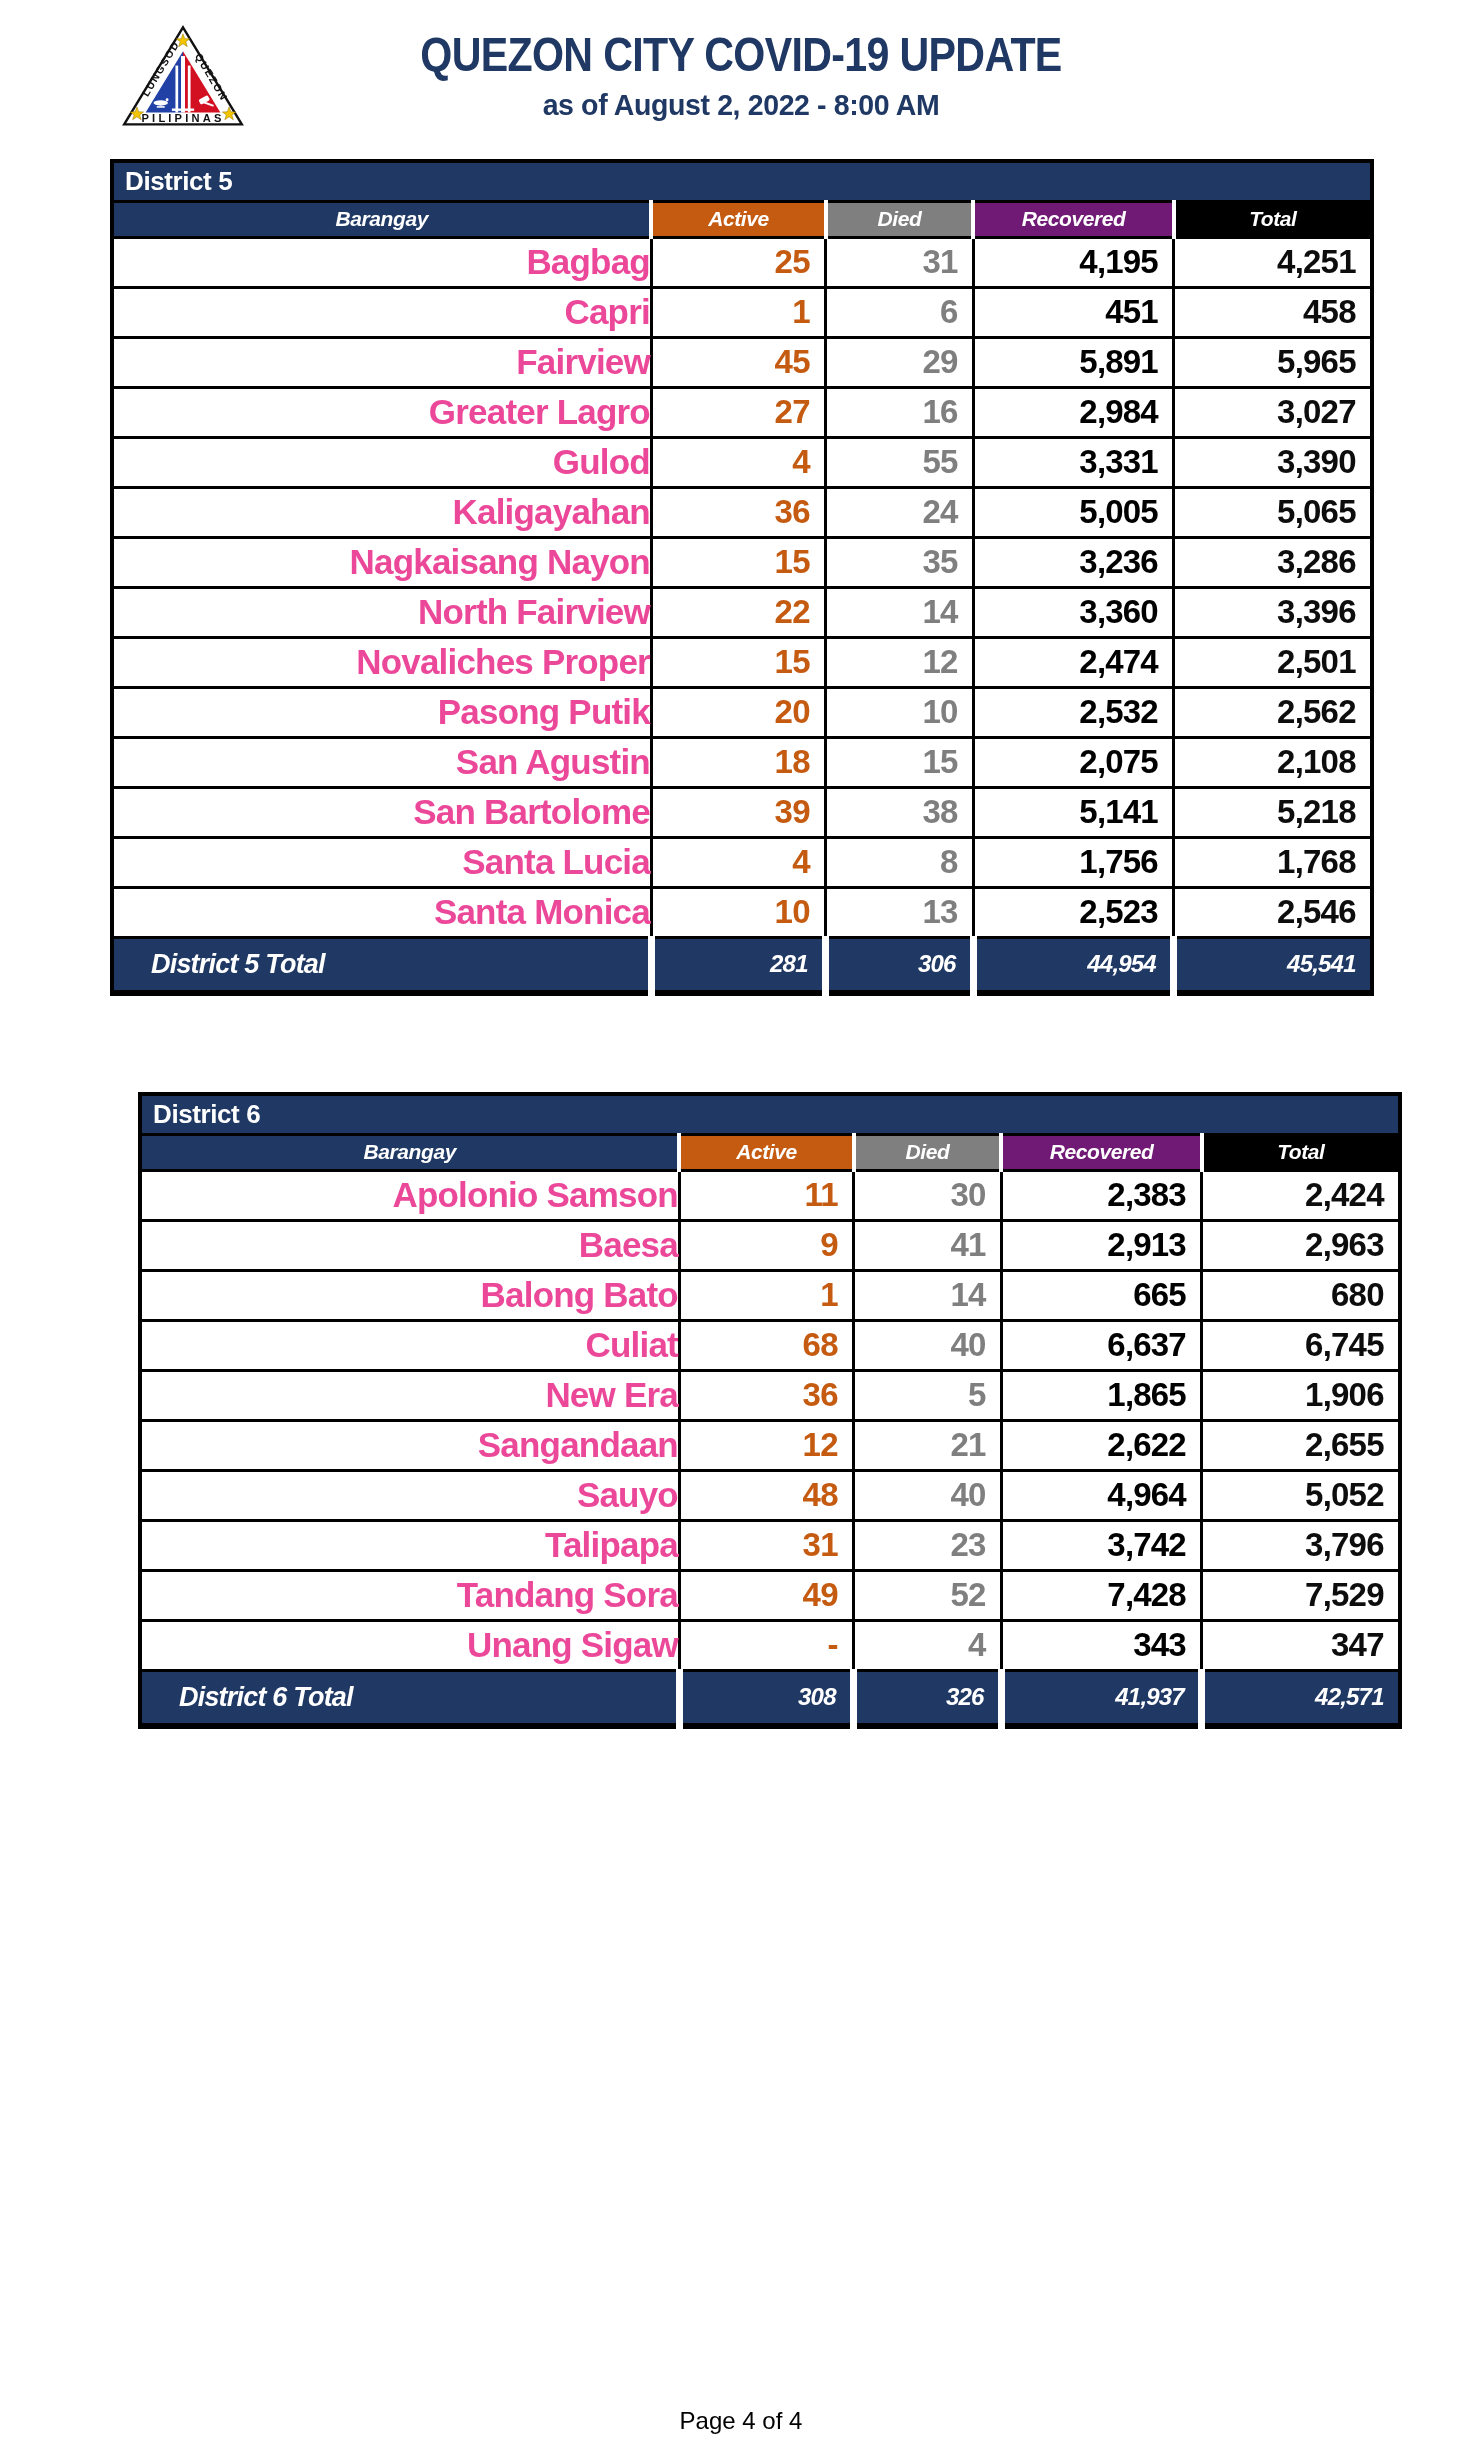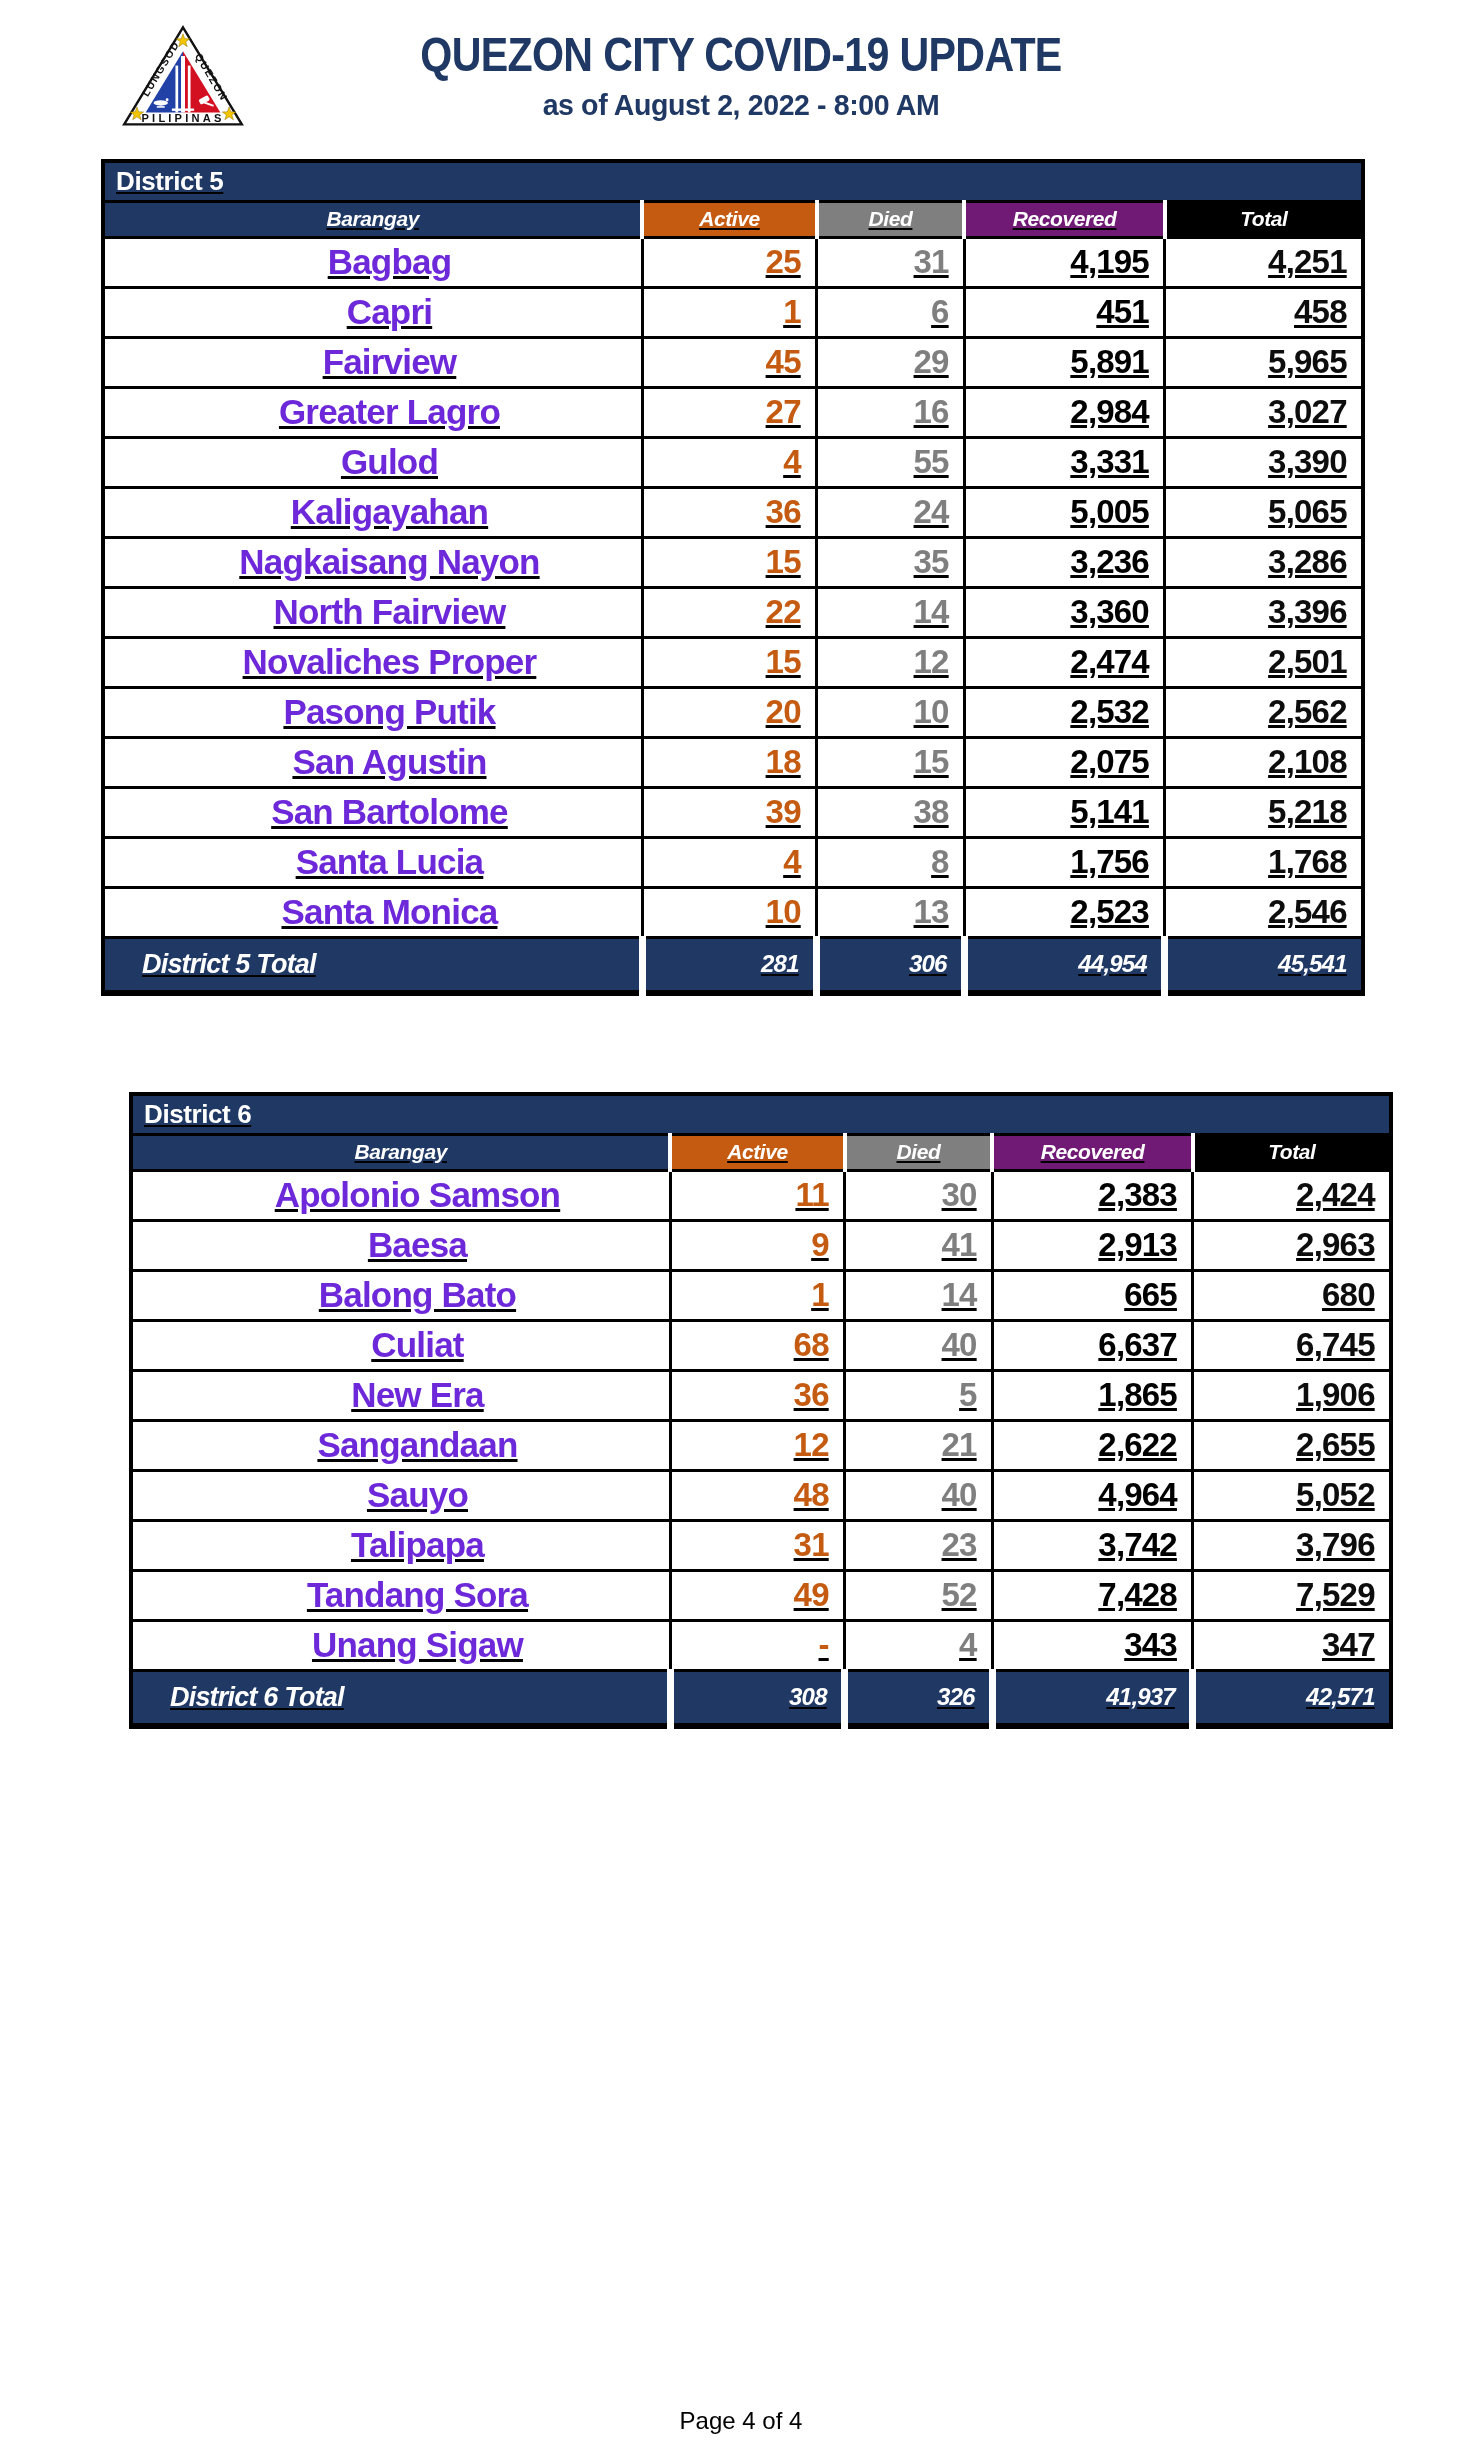--- a/index.html
+++ b/index.html
@@ -24,21 +24,21 @@
   }
   .doc-subtitle {
     margin-top: 6.4px;
     font-size: 30px; font-weight: bold; color: #1F3864;
     letter-spacing: -0.4px; line-height: 1.1;
     transform: scaleX(0.95); transform-origin: 50% 50%;
     white-space: nowrap;
   }
 
   
-  .table-slot { position: absolute; left: 101px; width: 1372px; text-decoration: underline; }
+  .table-slot { position: absolute; left: 110px; width: 1372px; }
   .table-slot.slot-0 { top: 159px; }
   .table-slot.slot-1 { top: 1092px; padding-left: 28px; }
 
   table.covid-table {
     width: 1264px;
     border-collapse: collapse;
     table-layout: fixed;
     border: 4.8px solid #000;
     border-bottom-width: 6.4px;
   }
@@ -69,23 +69,23 @@
 
   tr.data-row td {
     height: 50px;
     border-bottom: 3.2px solid #000;
     font-weight: bold;
     letter-spacing: -0.8px;
     background: #fff;
   }
   tr.data-row td + td { border-left: 3.2px solid #000; }
   td.c-name {
-    background: #BDD7EE; color: #6d28d9;
+    background: #BDD7EE; color: #ec4899;
     font-size: 35px; letter-spacing: -1.2px;
-    text-align: center; padding-left: 33px;
+    text-align: right; padding-left: 33px;
   }
   td.c-num { font-size: 33px; text-align: right; padding-right: 14.3px; }
   td.c-active    { color: #C55A11; }
   td.c-died      { color: #7F7F7F; }
   td.c-recovered { color: #000000; }
   td.c-total     { color: #0d0d0d; }
 
   tr.total-row td {
     height: 56px; background: #1F3864; color: #fff;
     font-weight: bold; font-style: italic;

